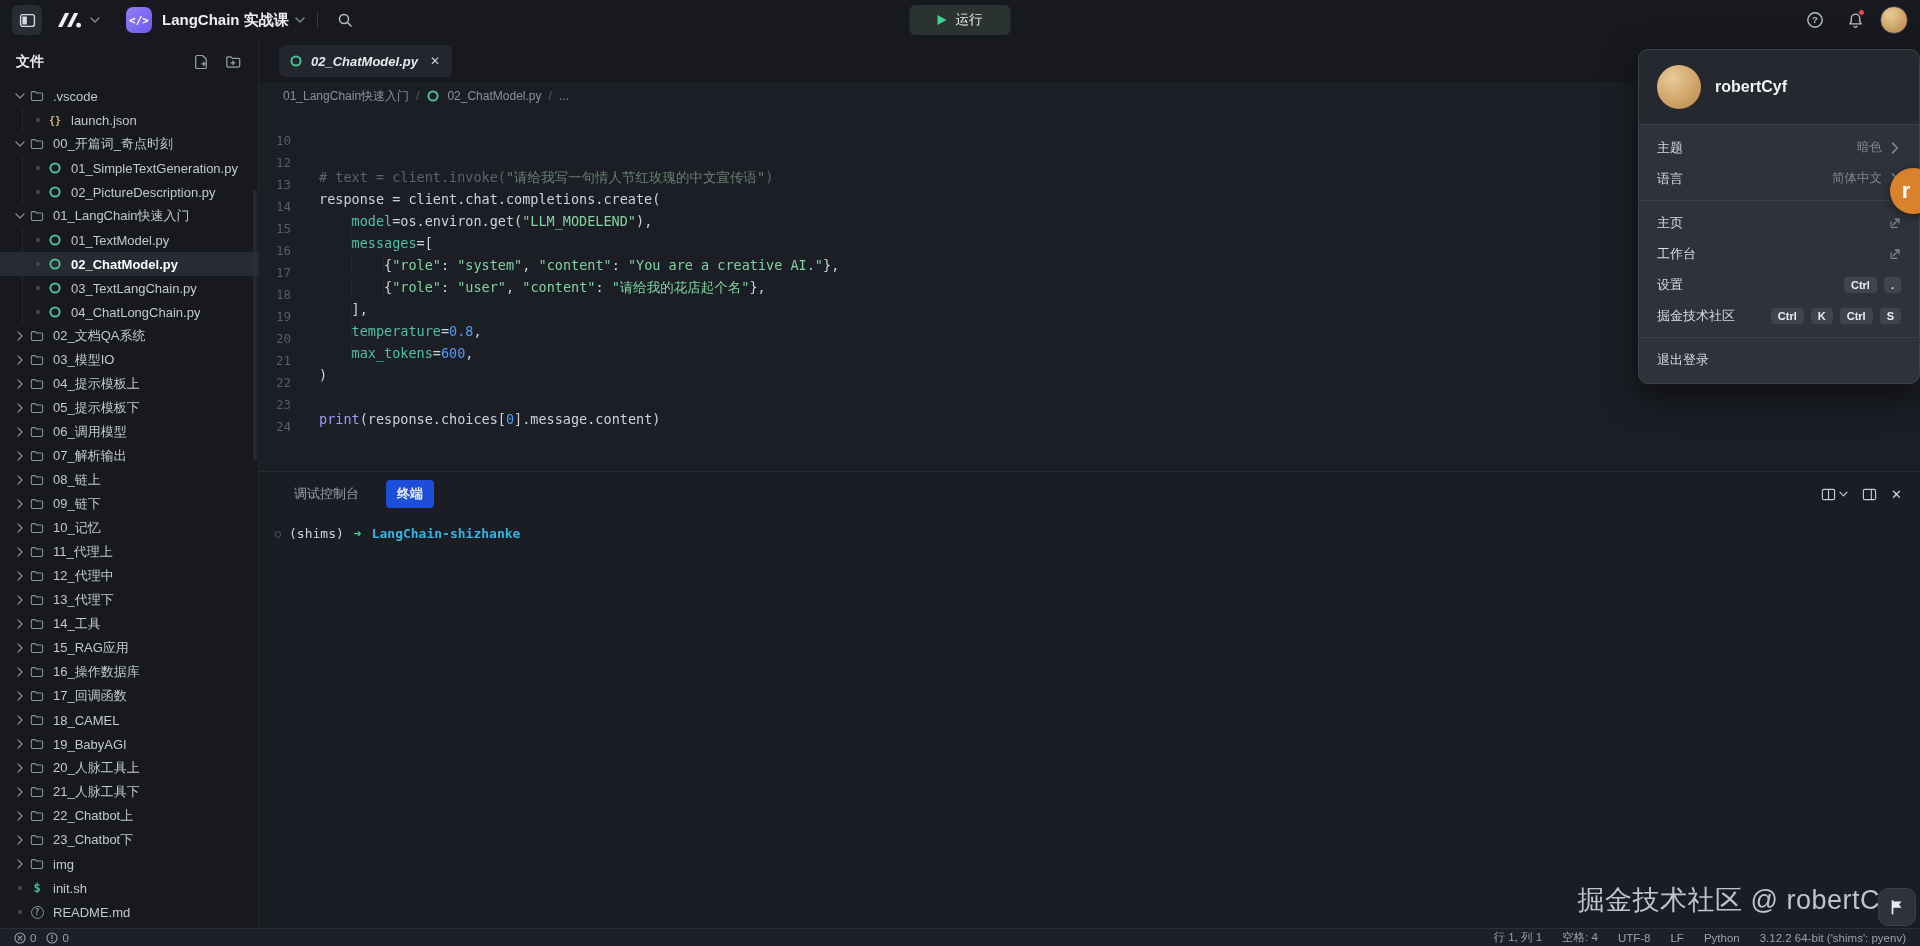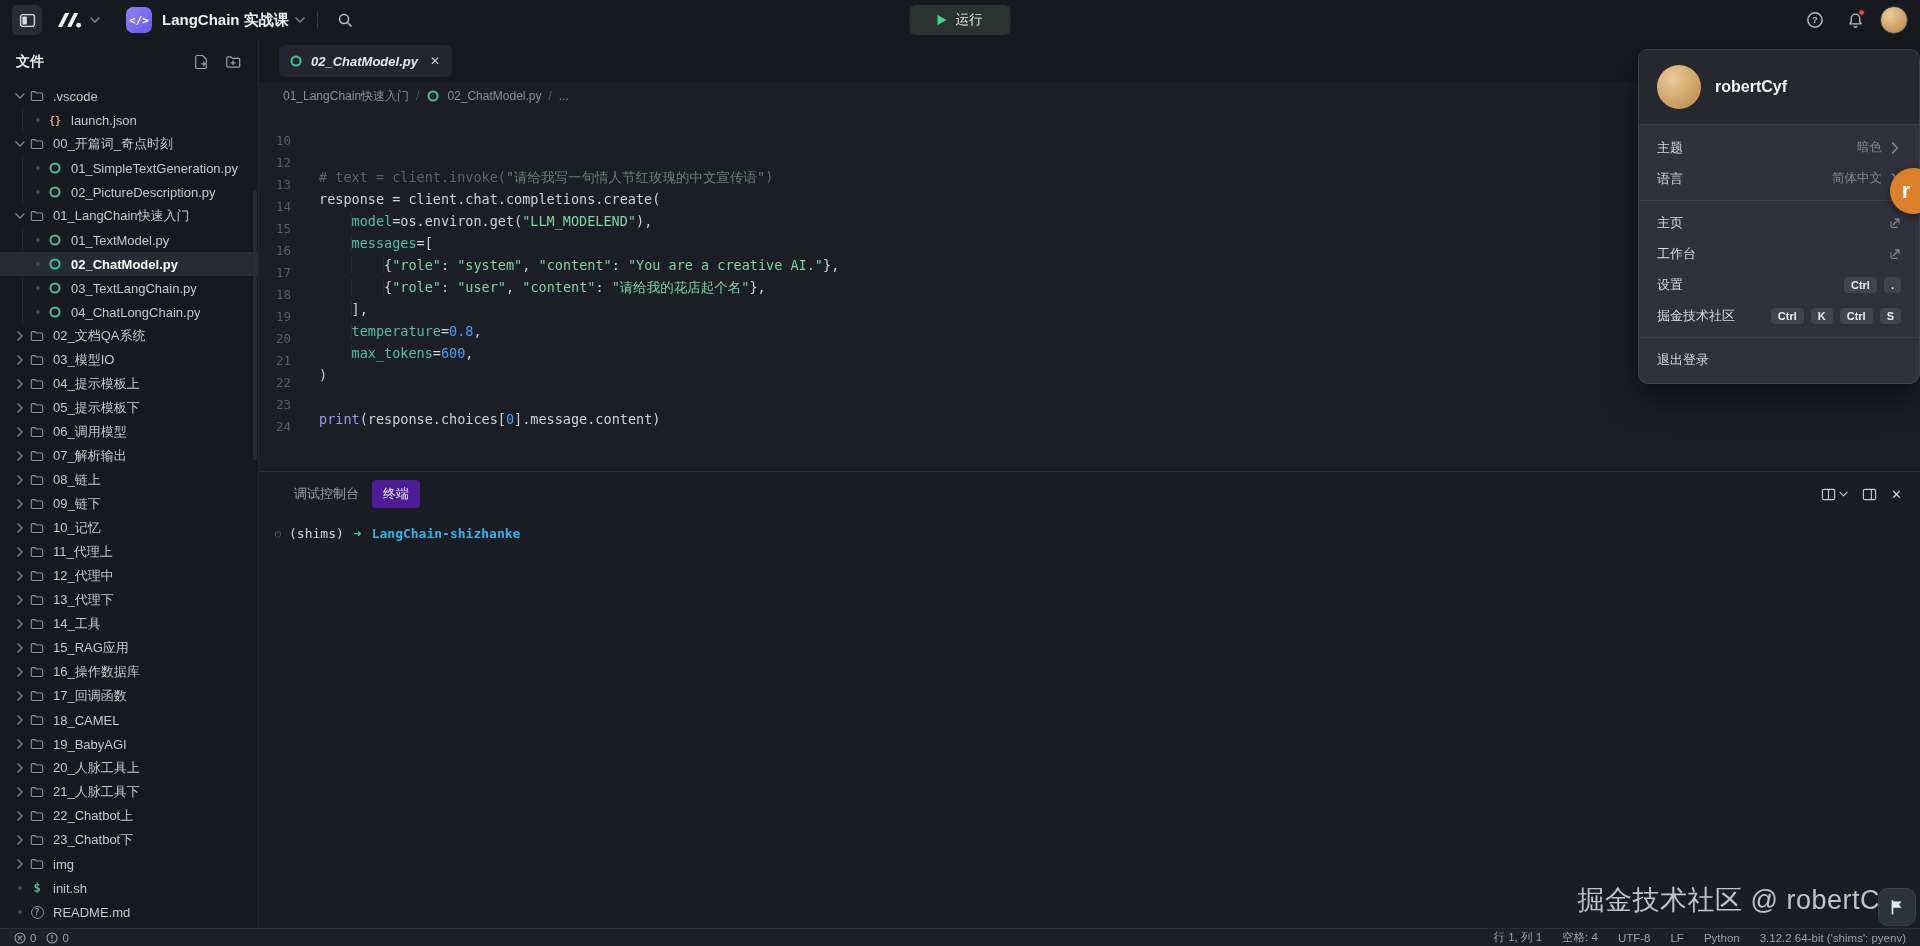--- a/index.html
+++ b/index.html
@@ -98,21 +98,21 @@
   .lc{ white-space:pre; color:#ced3da;}
   .tk-p{ color:#ced3da } .tk-s{ color:#7fd4a1 } .tk-pr{ color:#4fc0a8 }
   .tk-n{ color:#4f9df2 } .tk-c{ color:#5b6270 } .tk-cs{ color:#68806f } .tk-k{ color:#a195f5 }
   .tk-g{ box-shadow: inset -1px 0 0 #252a32; }
   .code-scroll{ position:absolute; right:4px; top:6px; width:8px; height:85px; background:#2f333b; border-radius:4px; opacity:.65;}
 
   
   .panel{ height:457px; border-top:1px solid #282c33; background:#1a1d23; display:flex; flex-direction:column;}
   .panel-head{ height:44px; display:flex; align-items:center; padding:0 18px 0 24px;}
   .ptab{ font-size:13px; color:#99a0aa; padding:5px 11px; border-radius:4px; cursor:pointer;}
-  .ptab.active{ background:#4c1d95; color:#eaecef; font-weight:400; margin-left:2px;}
+  .ptab.active{ background:#1d4ed8; color:#eaecef; font-weight:700; margin-left:16px;}
   .panel-actions{ margin-left:auto; display:flex; align-items:center; gap:14px; color:#c6cad1;}
   .pa-group{ display:flex; align-items:center; gap:3px; cursor:pointer;}
   .panel-close{ font-size:13px; color:#d2d6dc; cursor:pointer;}
   .term-line{ display:flex; align-items:center; padding:10px 0 0 16px;
     font-family:"DejaVu Sans Mono",monospace; font-size:13px; color:#cfd4db;}
   .term-circle{ color:#6a7078; font-size:10px; margin-right:8px;}
   .term-arrow{ color:#3dd68c; font-weight:700; margin:0 10px;}
   .term-cwd{ color:#35b5e5; font-weight:700;}
 
   

